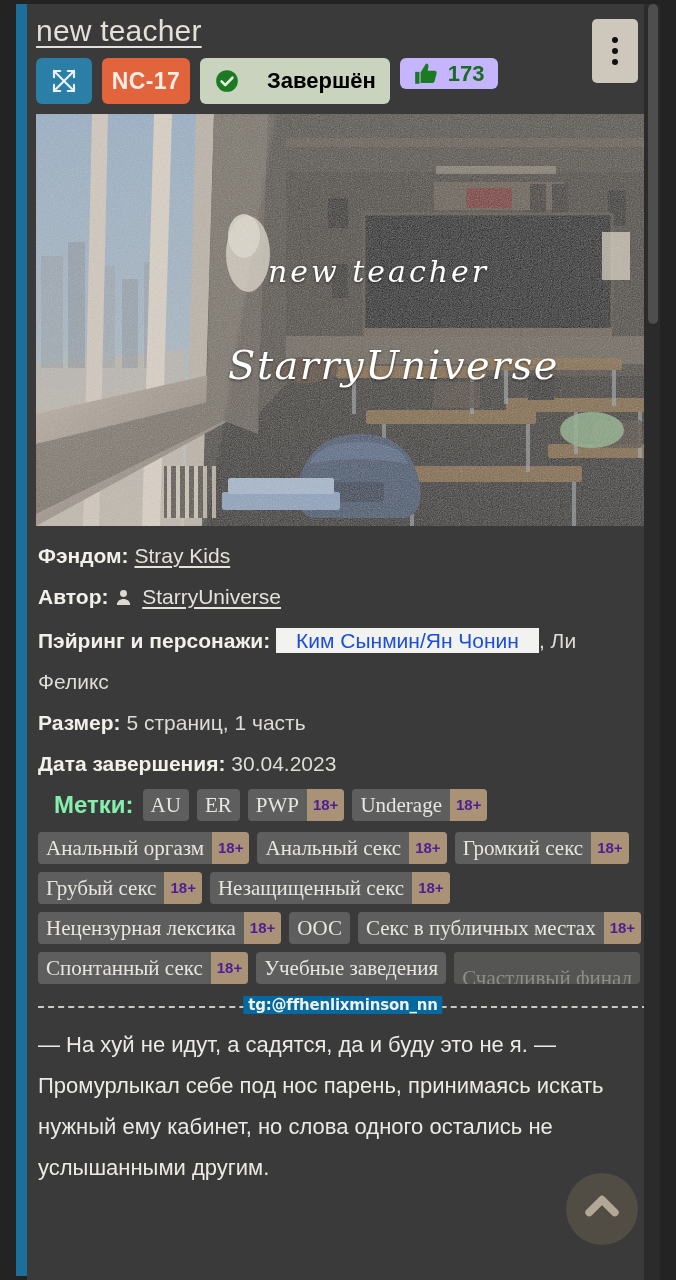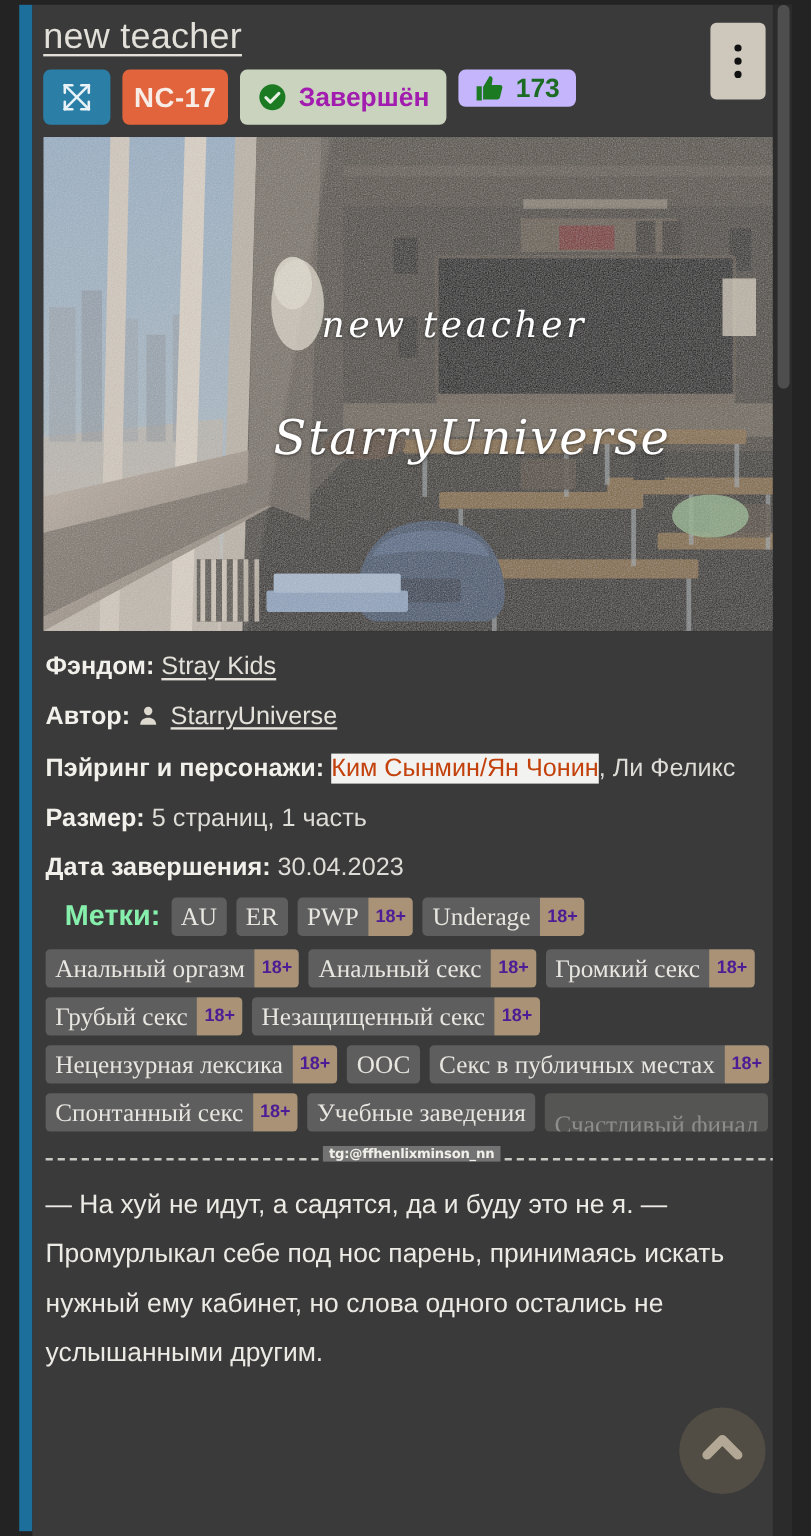--- a/index.html
+++ b/index.html
@@ -120,22 +120,22 @@
     height: 46px;
     color: #f7ece6;
     font-size: 23px;
     font-weight: 700;
     letter-spacing: .4px;
   }
   .badge-status {
     background: #c9d3bd;
     height: 46px;
     padding: 0 14px;
-    gap: 9px;
-    color: #a21caf;
+    gap: 27px;
+    color: #000000;
     font-size: 22px;
     font-weight: 600;
   }
   .badge-likes {
     background: #c4b5fd;
     height: 31px;
     padding: 0 13px;
     gap: 9px;
     color: #1b6b22;
     font-size: 22px;
@@ -190,22 +190,22 @@
     text-decoration: underline;
     text-underline-offset: 3px;
   }
   .person-icon {
     display: inline-block;
     vertical-align: -3px;
     margin-right: 3px;
   }
   .pair-highlight {
     background: #f2f2f0;
-    color: #c2410c;
-    padding: 1px 0;
+    color: #1d4ed8;
+    padding: 1px 20px;
   }
 
   
   .tags-block {
     padding: 2px 12px 0 11px;
     color: #e9e7e1;
     font-size: 21px;
     line-height: 38px;
   }
   .tags-inline {
@@ -259,24 +259,24 @@
   .divider .dash {
     position: absolute;
     left: 0; right: 0; top: 10px;
     border-top: 2px dashed #c9c9c4;
   }
   .watermark {
     position: absolute;
     left: 50%;
     top: 0;
     transform: translateX(-50%);
-    background: #737373;
+    background: #0369a1;
     padding: 0 5px;
     color: #f0efe9;
-    font-size: 11px;
+    font-size: 15px;
     font-weight: 700;
     letter-spacing: -0.2px;
     font-family: "DejaVu Sans", sans-serif;
   }
 
   
   .body-text {
     padding: 6px 16px 0 11px;
     color: #eceae4;
     font-size: 22px;

